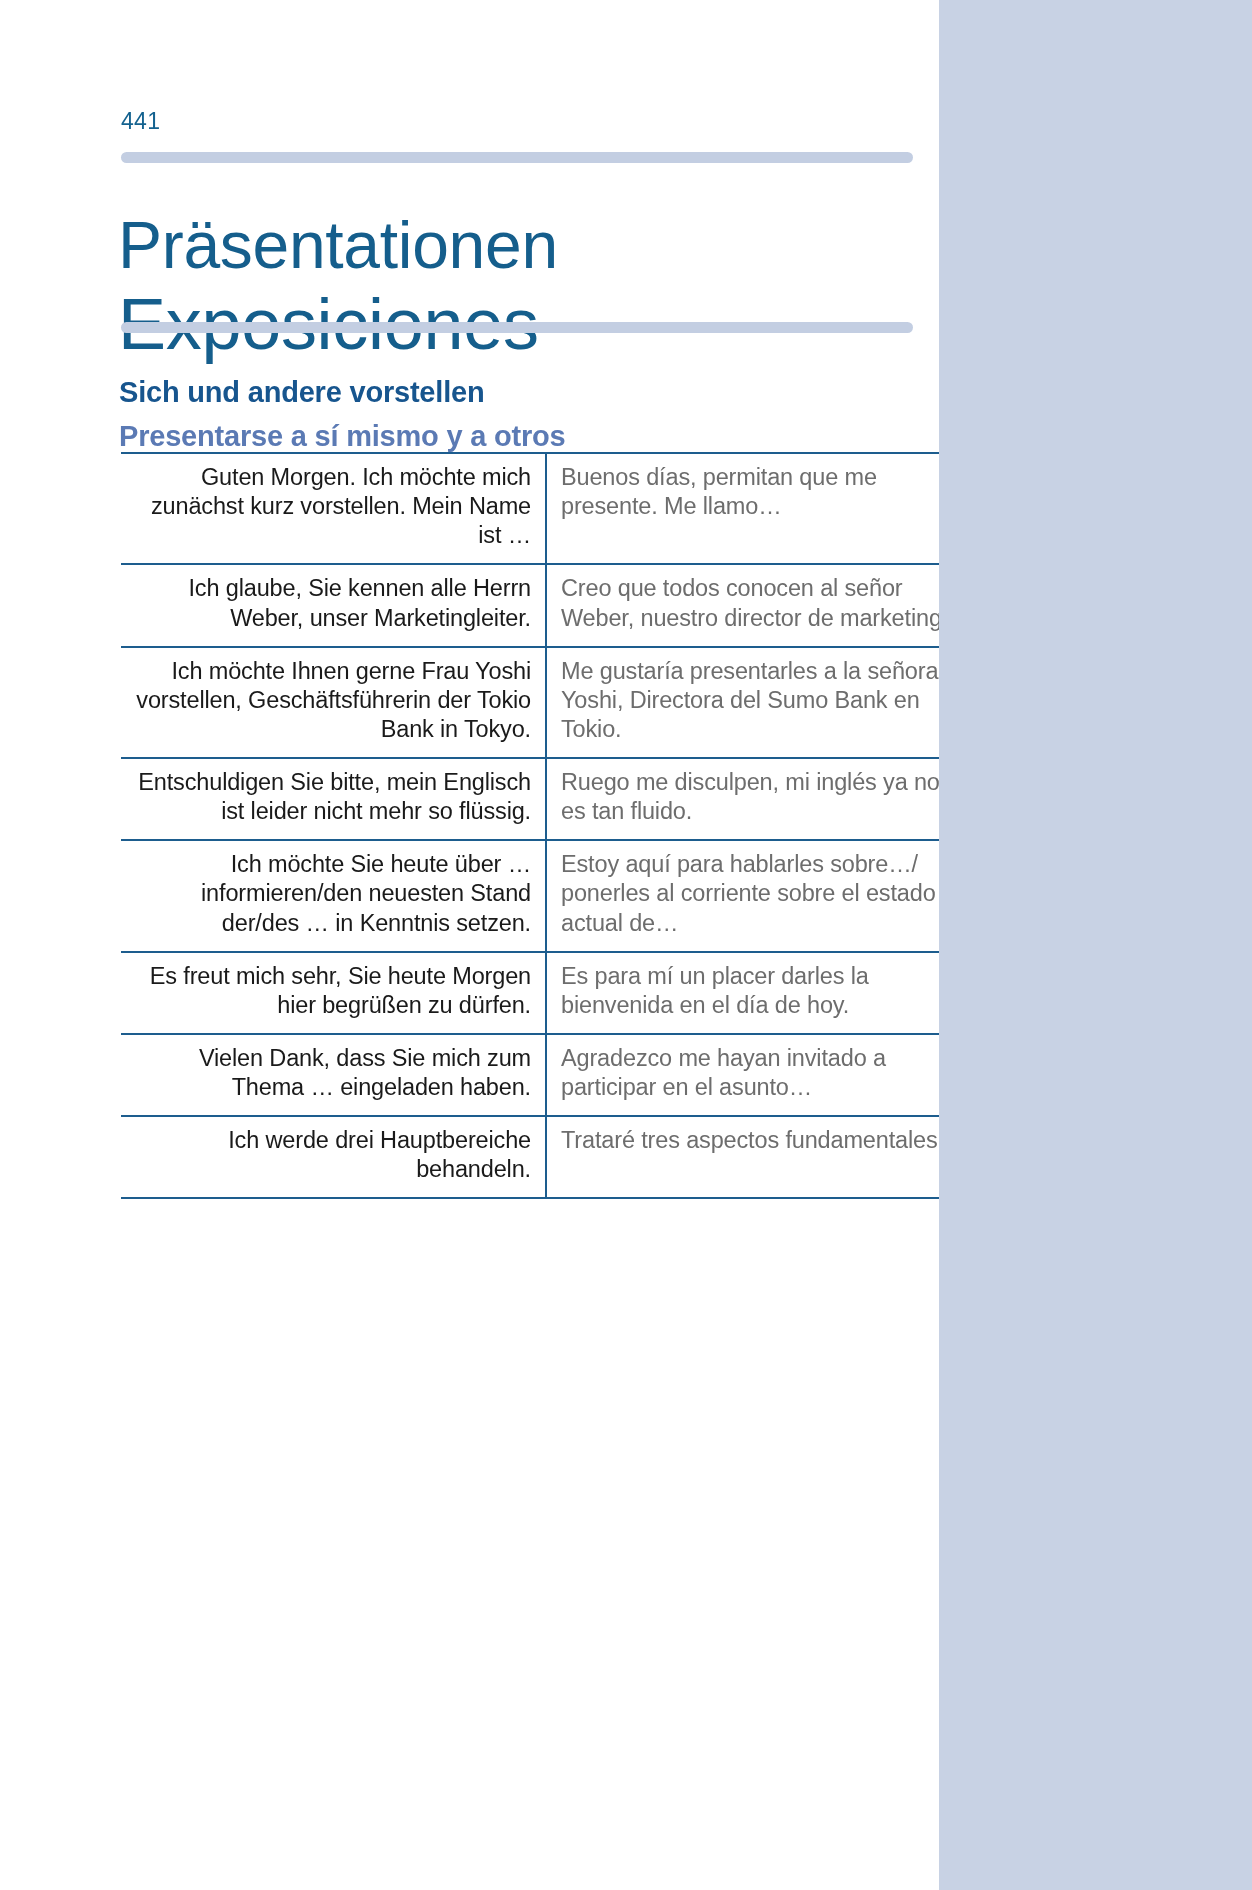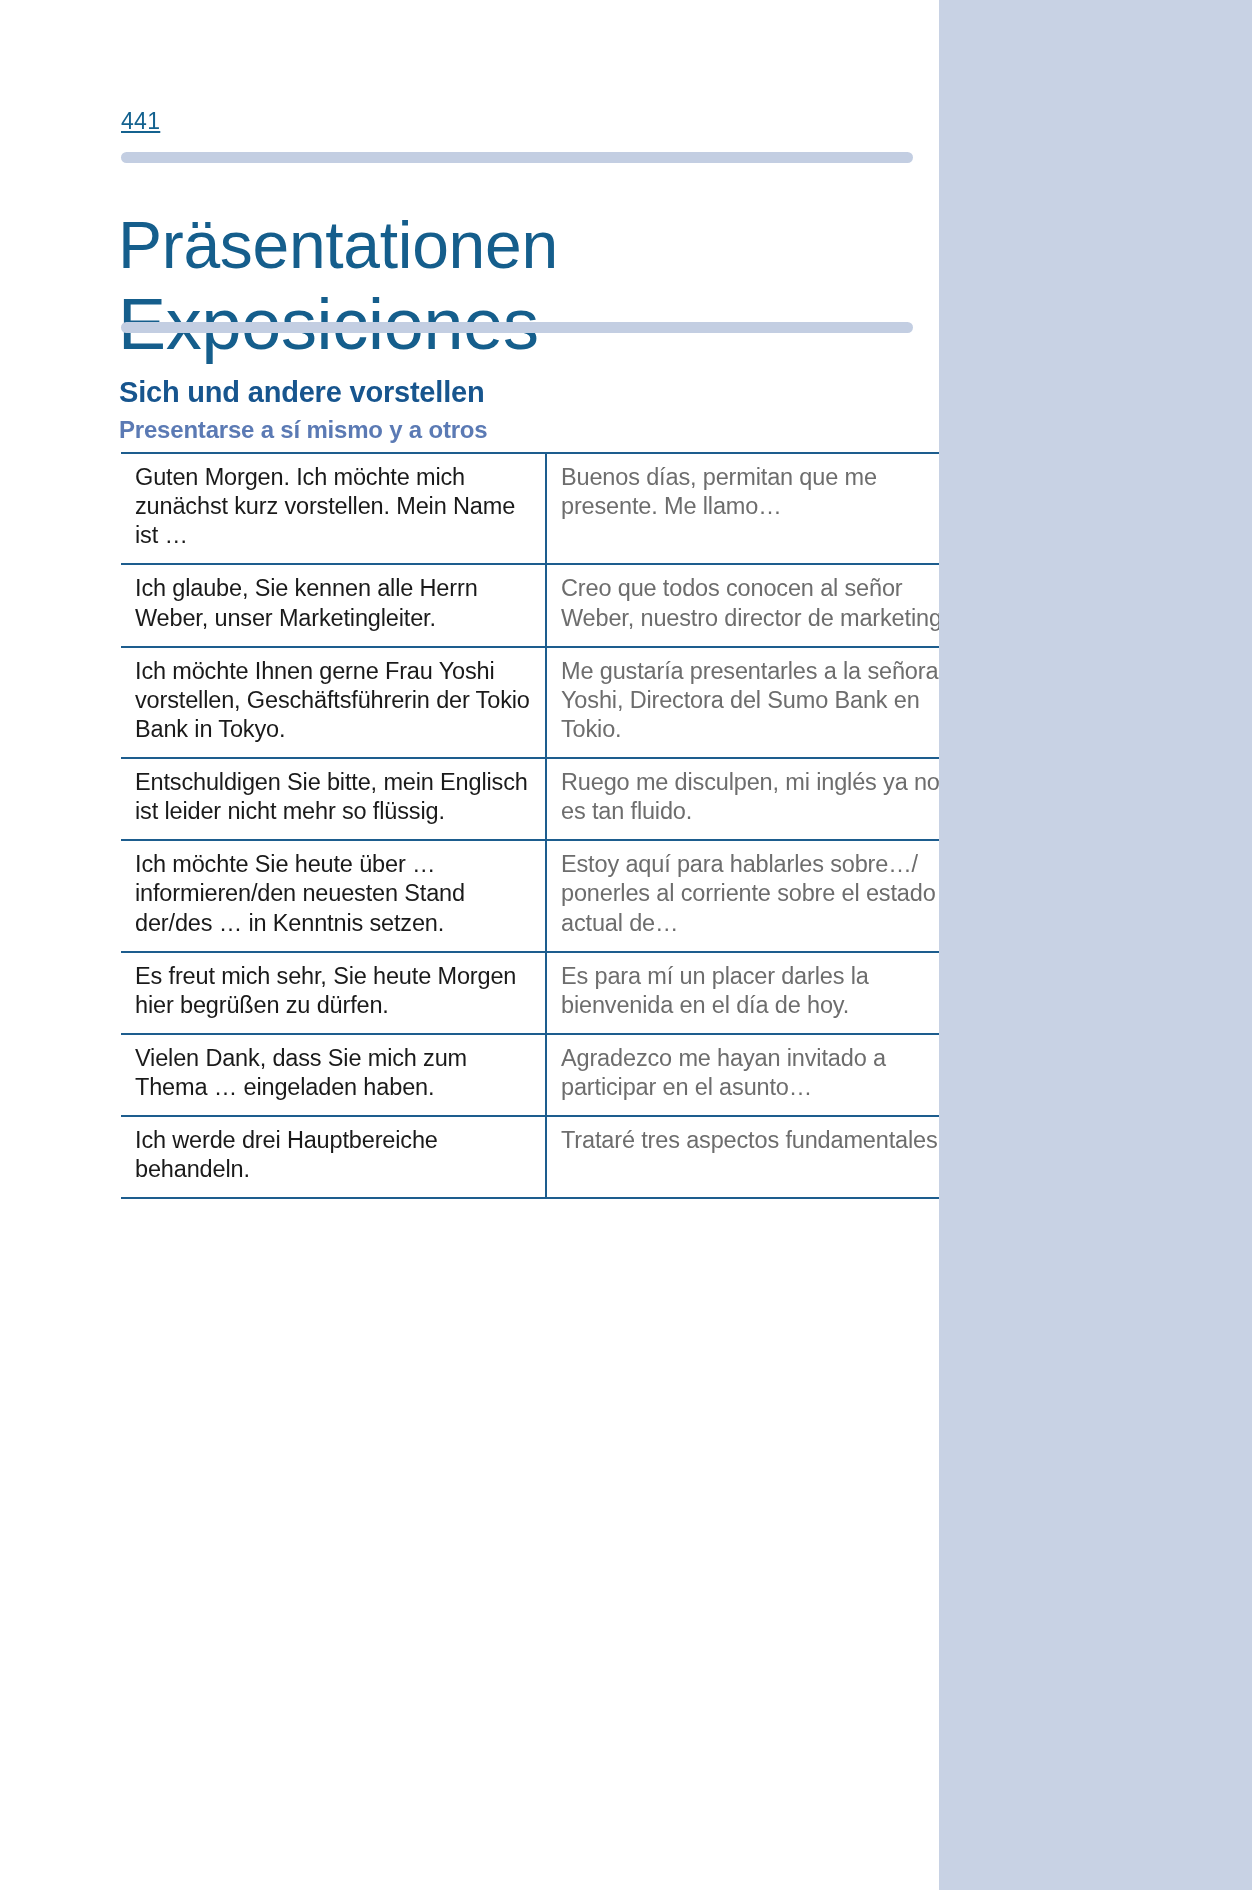--- a/index.html
+++ b/index.html
@@ -38,21 +38,20 @@
   }
 
   
   .page-number {
     position: absolute;
     left: 121px;
     top: 108px;
     font-size: 23px;
     color: #14628f;
     letter-spacing: .3px;
-    text-decoration: underline;
   }
   .rule-bar {
     position: absolute;
     left: 121px;
     width: 792px;
     height: 11px;
     background: #c3cee2;
     border-radius: 6px;
   }
   #rule-top  { top: 152px; }
@@ -85,21 +84,21 @@
     top: 352px;
     font-size: 29px;
     font-weight: 700;
     color: #17558e;
     letter-spacing: -0.2px;
   }
   .sub-es {
     position: absolute;
     left: 119px;
     top: 396px;
-    font-size: 24px;
+    font-size: 29px;
     font-weight: 700;
     color: #5b7ab4;
     letter-spacing: -0.2px;
   }
 
   
   #phrase-table {
     position: absolute;
     left: 121px;
     top: 452px;
@@ -117,20 +116,21 @@
   #phrase-table tr {
     border-top: 2.4px solid #1d5d8e;
   }
   #phrase-table tr:last-child {
     border-bottom: 2.4px solid #1d5d8e;
   }
   td.col-de {
     width: 396px;
     color: #1a1a1a;
     border-right: 2.4px solid #1d5d8e;
+    text-align: right;
   }
   td.col-es {
     width: 396px;
     color: #6d6d6d;
     padding-left: 18px;
   }
 </style>
 </head>
 <body>
 

